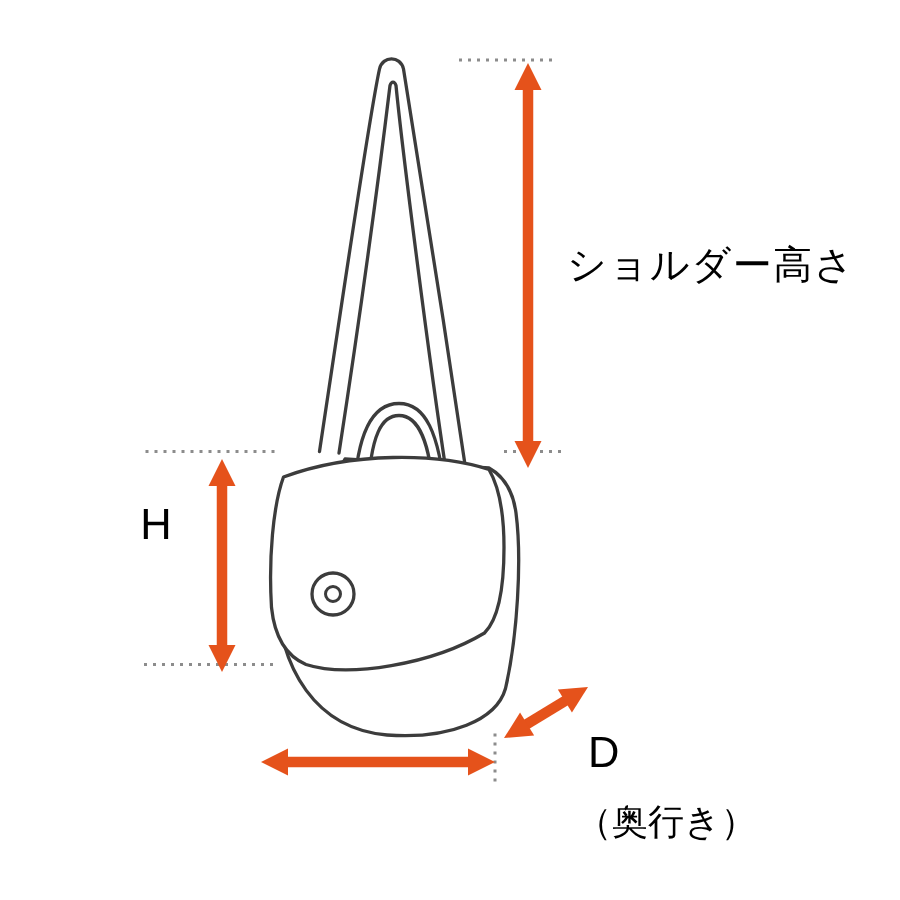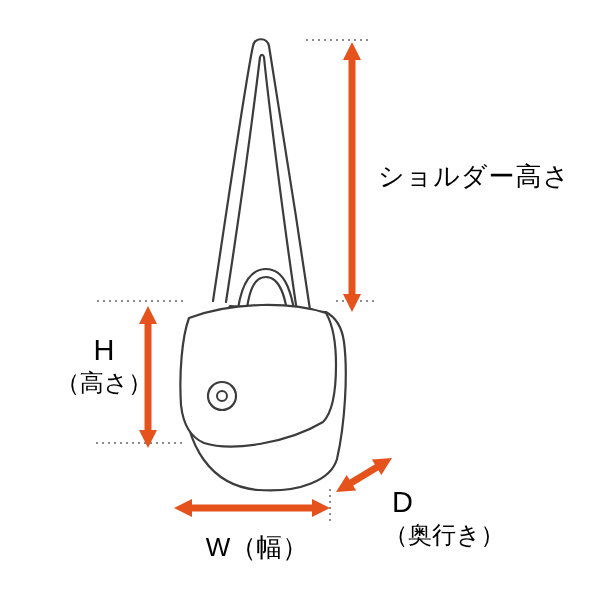--- a/index.html
+++ b/index.html
@@ -19,21 +19,21 @@
     white-space:nowrap;
     line-height:1.15;
   }
   .label-shoulder{left:378px;top:162px;font-size:26px;letter-spacing:1px;}
   .label-h{left:46px;top:334px;width:116px;text-align:center;}
   .label-h .big{font-size:29px;display:block;}
   .label-h .small{font-size:24px;display:block;margin-top:2px;}
   .label-w{left:183px;top:533px;width:148px;text-align:center;font-size:26px;}
   .label-d{left:384px;top:486px;text-align:left;}
   .label-d .big{font-size:29px;display:block;margin-left:8px;}
-  .label-d .small{font-size:24px;display:block;margin-top:2px;}
+  .label-d .small{font-size:24px;display:block;margin-top:16px;}
 </style>
 </head>
 <body>
 
 <div class="stage">
 
   <svg width="600" height="600" viewBox="0 0 600 600">
 
     <g stroke="#8C8C8C" stroke-width="2" stroke-dasharray="2 4" fill="none">
       <line x1="306" y1="40" x2="368" y2="40"></line>
@@ -87,23 +87,21 @@
       <line x1="350" y1="483.5" x2="378" y2="466.5" stroke="#E5521B" stroke-width="7"></line>
       <polygon points="336,492 356.1,490.4 346.7,475"></polygon>
       <polygon points="392,458 381.3,475 371.9,459.6"></polygon>
     </g>
   </svg>
 
   <div class="label label-shoulder">ショルダー高さ</div>
 
   <div class="label label-h">
     <span class="big">H</span>
-    <span class="small">（高さ）</span>
   </div>
 
-  <div class="label label-w">W（幅）</div>
 
   <div class="label label-d">
     <span class="big">D</span>
     <span class="small">（奥行き）</span>
   </div>
 
 </div>
 
 </body></html>

